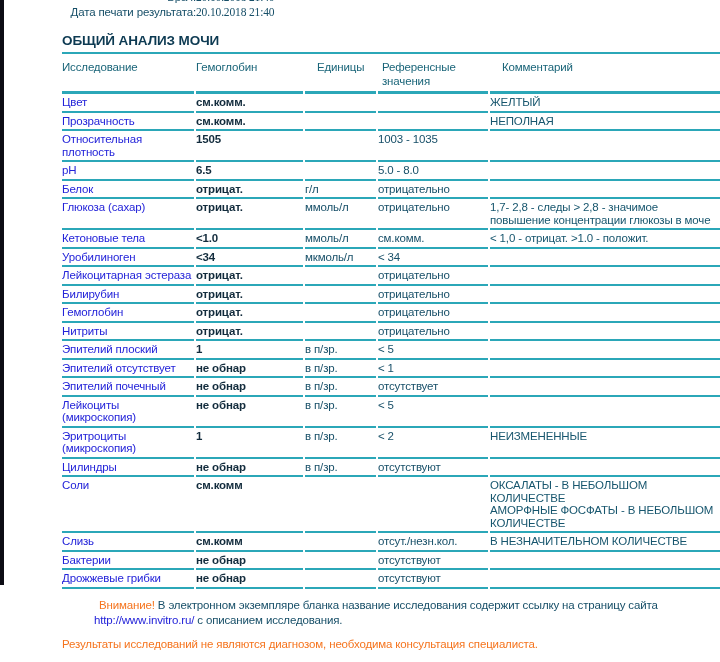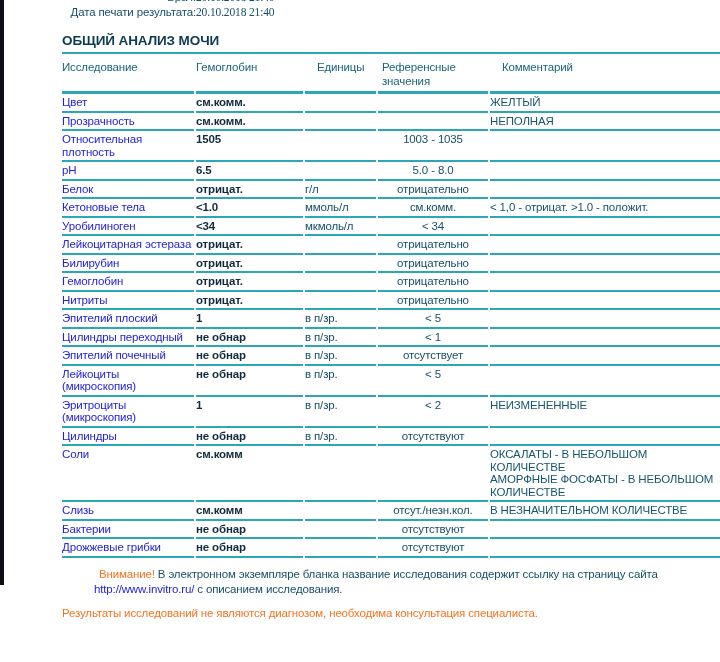--- a/index.html
+++ b/index.html
@@ -62,21 +62,21 @@
     vertical-align: top;
     line-height: 12.5px;
     padding: 2px 0 2px 0;
     border-bottom: 2px solid #2ba7b8;
   }
   td.cell-name a, td.cell-name span.name-link {
     color: #2323d9; text-decoration: none; cursor: pointer;
   }
   td.cell-result { font-weight: 700; color: #132c3d; }
   td.cell-units  { color: #174f68; }
-  td.cell-ref    { color: #174f68; text-align: center; }
+  td.cell-ref    { color: #174f68; }
   td.cell-comment {
     color: #17566e;
     white-space: pre-line;
   }
 
   
   .notice {
     margin-top: 9px;
     line-height: 15px;
     color: #174f68;
@@ -161,20 +161,27 @@
       </tr>
 
       <tr>
         <td class="cell-name"><span class="name-link">Белок</span></td>
         <td class="cell-result">отрицат.</td>
         <td class="cell-units">г/л</td>
         <td class="cell-ref">отрицательно</td>
         <td class="cell-comment"></td>
       </tr>
 
+      <tr>
+        <td class="cell-name"><span class="name-link">Глюкоза (сахар)</span></td>
+        <td class="cell-result">отрицат.</td>
+        <td class="cell-units">ммоль/л</td>
+        <td class="cell-ref">отрицательно</td>
+        <td class="cell-comment">1,7- 2,8 - следы &gt; 2,8 - значимое повышение концентрации глюкозы в моче</td>
+      </tr>
 
       <tr>
         <td class="cell-name"><span class="name-link">Кетоновые тела</span></td>
         <td class="cell-result">&lt;1.0</td>
         <td class="cell-units">ммоль/л</td>
         <td class="cell-ref">см.комм.</td>
         <td class="cell-comment">&lt; 1,0 - отрицат. &gt;1.0 - положит.</td>
       </tr>
 
       <tr>
@@ -219,21 +226,21 @@
 
       <tr>
         <td class="cell-name"><span class="name-link">Эпителий плоский</span></td>
         <td class="cell-result">1</td>
         <td class="cell-units">в п/зр.</td>
         <td class="cell-ref">&lt; 5</td>
         <td class="cell-comment"></td>
       </tr>
 
       <tr>
-        <td class="cell-name"><span class="name-link">Цилиндры переходный</span></td>
+        <td class="cell-name"><span class="name-link">Эпителий отсутствует</span></td>
         <td class="cell-result">не обнар</td>
         <td class="cell-units">в п/зр.</td>
         <td class="cell-ref">&lt; 1</td>
         <td class="cell-comment"></td>
       </tr>
 
       <tr>
         <td class="cell-name"><span class="name-link">Эпителий почечный</span></td>
         <td class="cell-result">не обнар</td>
         <td class="cell-units">в п/зр.</td>

